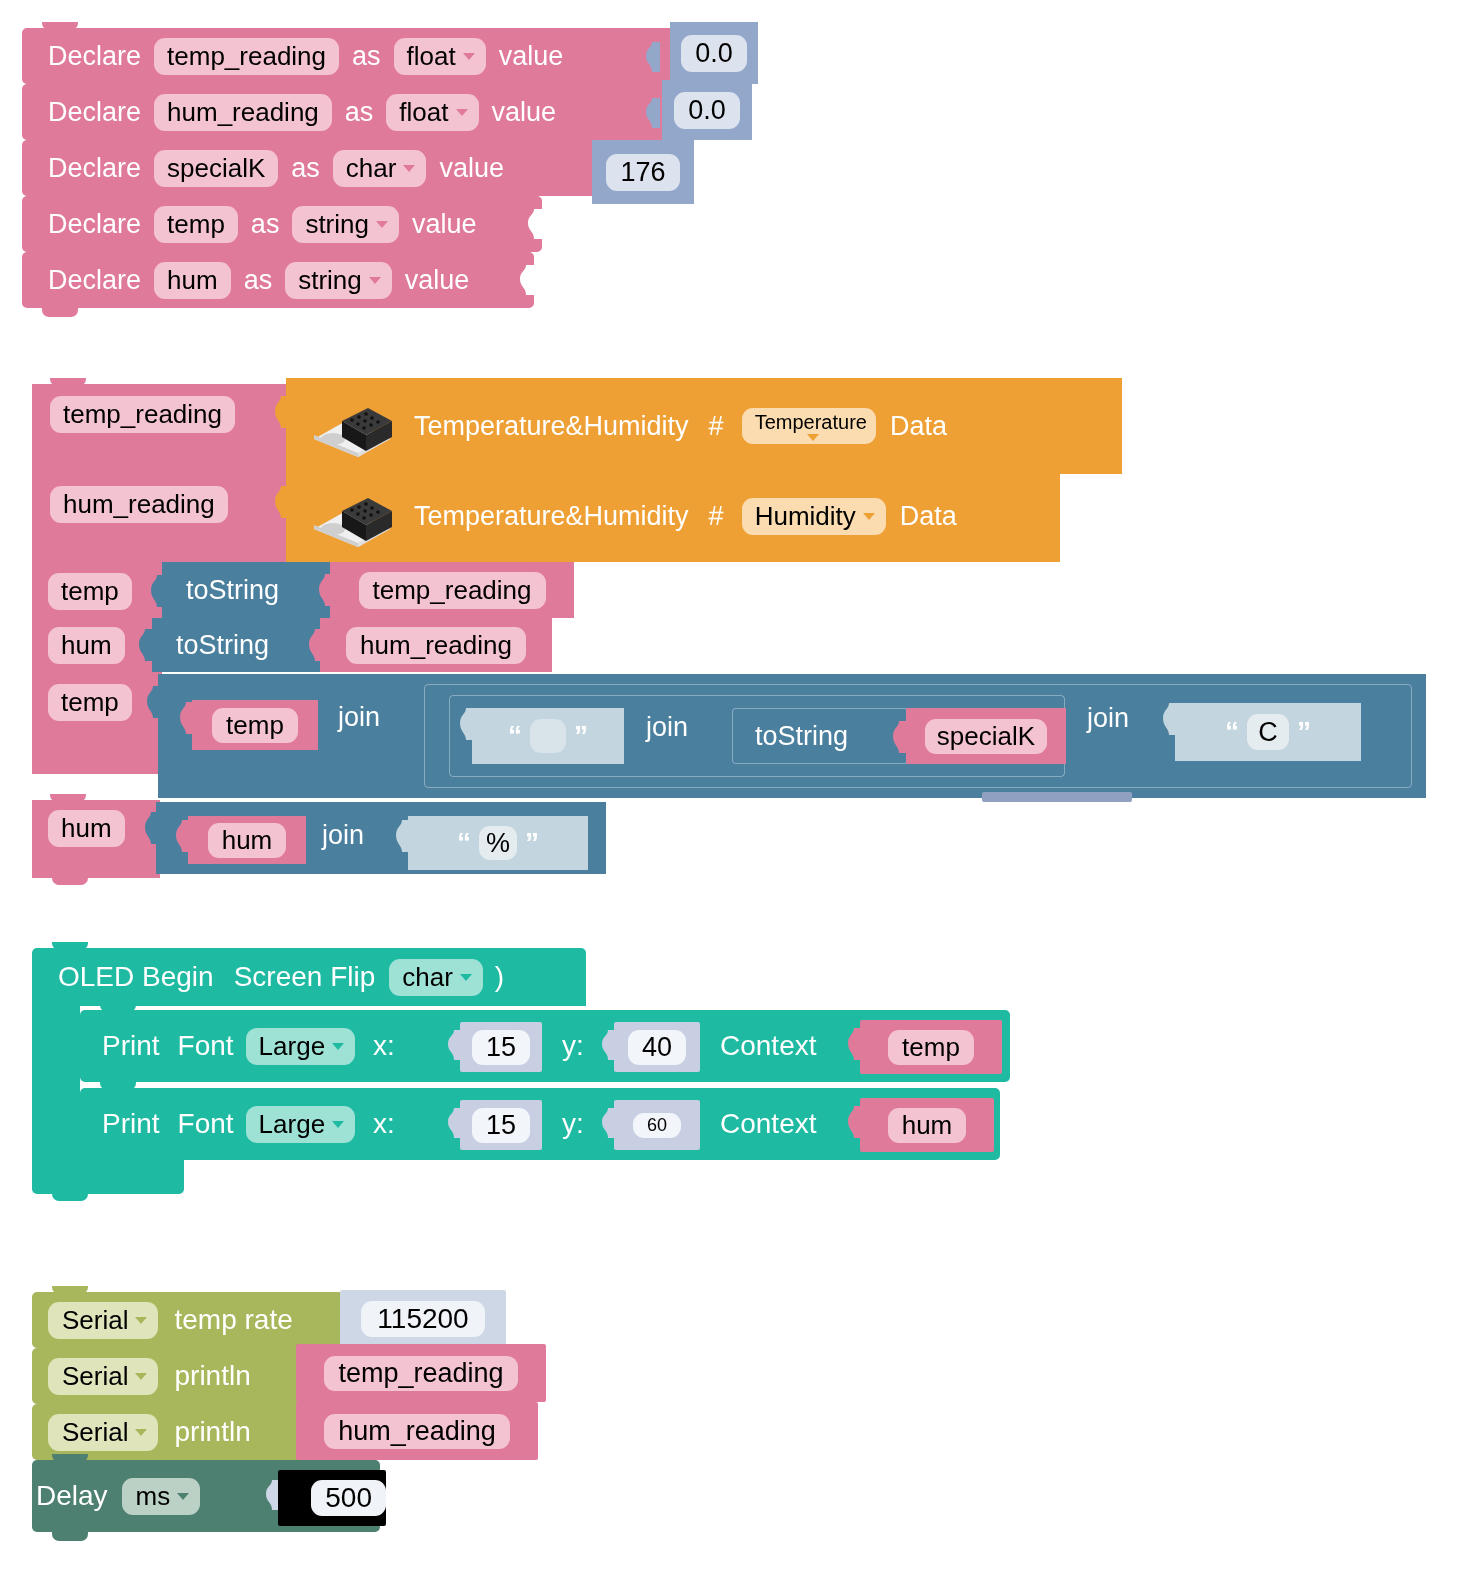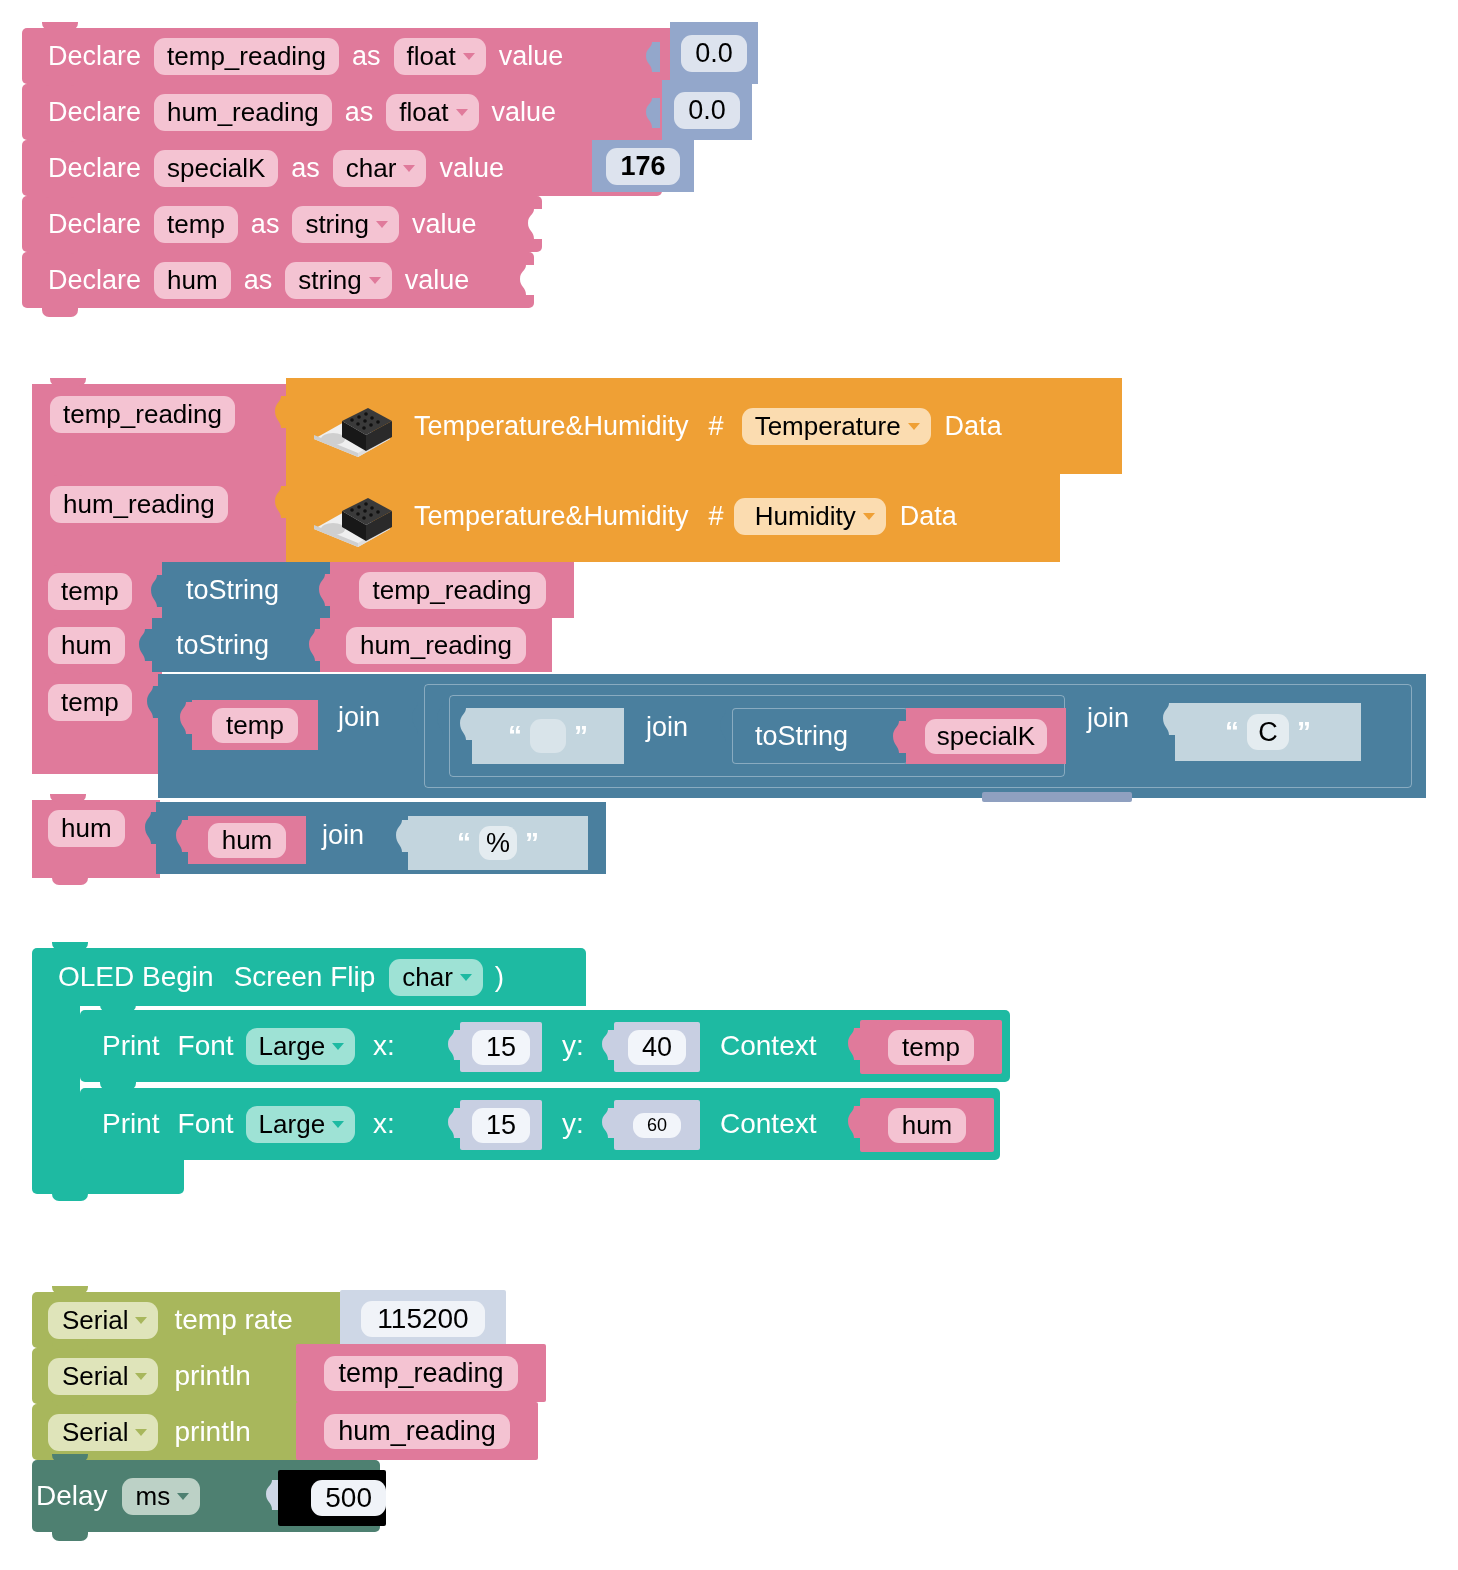--- a/index.html
+++ b/index.html
@@ -111,21 +111,21 @@
       <span class="lbl" style="margin-left:13px;">as</span>
       <span class="dd c-var-f" style="margin-left:13px;padding:3px 9px 3px 13px;font-size:26px;">
         <span>char</span>
         <i class="arrow" style="border-top:7px solid #e07a9b;"></i>
       </span>
       <span class="lbl" style="margin-left:13px;">value</span>
       <svg class="tab" style="right:-14px;top:14px;" width="16" height="30" viewBox="0 0 16 30">
         <path d="M14 0 H6 C6 6 0 6 0 14 C0 22 6 22 6 30 H14 Z" fill="#93a7cb"></path>
       </svg>
     </div>
-    <div class="blk c-num" style="left:588px;top:140px;width:102px;height:52px;justify-content:center;font-weight:bold;">
+    <div class="blk c-num" style="left:588px;top:140px;width:102px;height:64px;justify-content:center;">
       <span class="fld c-num-f" style="padding:3px 14px;font-size:27px;">176</span>
     </div>
 
     <div class="blk stmt c-var" style="left:18px;top:196px;width:520px;height:56px;padding-left:26px;font-size:27px;">
       <div class="notch c-var" style="top:-6px;"></div>
       <span class="lbl">Declare</span>
       <span class="fld c-var-f" style="margin-left:13px;padding:3px 13px;font-size:26px;">temp</span>
       <span class="lbl" style="margin-left:13px;">as</span>
       <span class="dd c-var-f" style="margin-left:13px;padding:3px 9px 3px 13px;font-size:26px;">
         <span>string</span>
@@ -181,21 +181,21 @@
               <circle cx="59" cy="26" r="1.8"></circle>
               <circle cx="66" cy="23" r="1.8"></circle>
             <circle cx="58" cy="33" r="1.8"></circle>
               <circle cx="65" cy="30" r="1.8"></circle>
               <circle cx="72" cy="27" r="1.8"></circle>
           </g>
         </svg>
       </span>
       <span class="lbl" style="margin-left:16px;">Temperature&amp;Humidity</span>
       <span class="lbl" style="margin-left:20px;">#</span>
-      <span class="dd c-sen-f" style="margin-left:18px;padding:3px 9px 3px 13px;font-size:26px;">
+      <span class="dd c-sen-f" style="margin-left:18px;padding:3px 9px 3px 13px;font-size:20px;flex-direction:column;">
         <span>Temperature</span>
         <i class="arrow" style="border-top:7px solid #efa035;"></i>
       </span>
       <span class="lbl" style="margin-left:14px;">Data</span>
     </div>
 
     <div class="blk c-var" style="left:28px;top:474px;width:258px;height:90px;padding-left:18px;align-items:flex-start;">
       <div class="notch c-var" style="top:-6px;left:18px;"></div>
       <span class="fld c-var-f" style="padding:3px 13px;font-size:26px;margin-top:12px;">hum_reading</span>
       <svg class="tab" style="right:-1px;top:12px;" width="16" height="32" viewBox="0 0 16 32">
@@ -220,21 +220,21 @@
               <circle cx="59" cy="26" r="1.8"></circle>
               <circle cx="66" cy="23" r="1.8"></circle>
             <circle cx="58" cy="33" r="1.8"></circle>
               <circle cx="65" cy="30" r="1.8"></circle>
               <circle cx="72" cy="27" r="1.8"></circle>
           </g>
         </svg>
       </span>
       <span class="lbl" style="margin-left:16px;">Temperature&amp;Humidity</span>
       <span class="lbl" style="margin-left:20px;">#</span>
-      <span class="dd c-sen-f" style="margin-left:10px;padding:3px 9px 3px 21px;font-size:26px;">
+      <span class="dd c-sen-f" style="margin-left:18px;padding:3px 9px 3px 13px;font-size:26px;">
         <span>Humidity</span>
         <i class="arrow" style="border-top:7px solid #efa035;"></i>
       </span>
       <span class="lbl" style="margin-left:14px;">Data</span>
     </div>
 
     <div class="blk c-var" style="left:28px;top:564px;width:134px;height:54px;padding-left:16px;">
       <div class="notch c-var" style="top:-6px;left:18px;"></div>
       <span class="fld c-var-f" style="padding:3px 13px;font-size:26px;">temp</span>
       <svg class="tab" style="right:-1px;top:11px;" width="16" height="32" viewBox="0 0 16 32">

